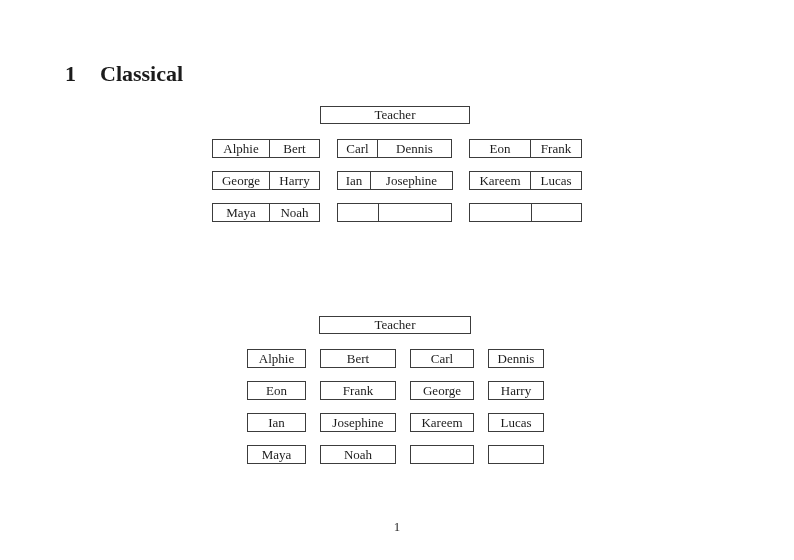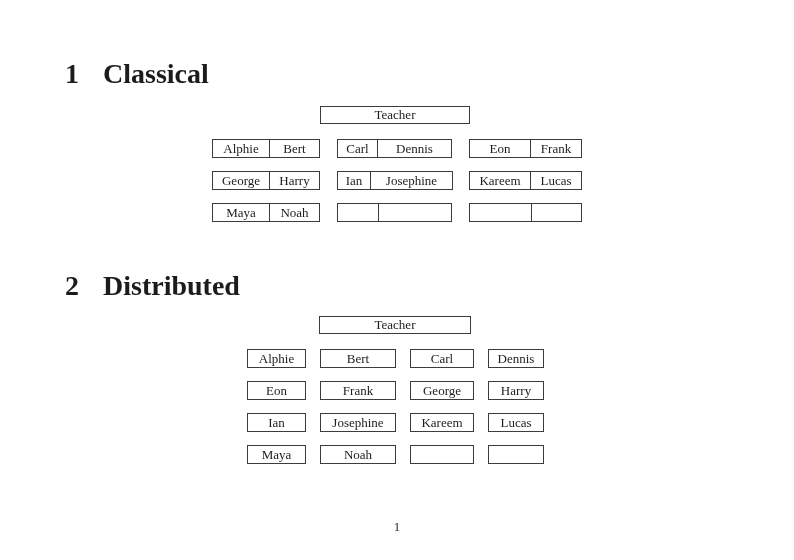--- a/index.html
+++ b/index.html
@@ -10,21 +10,21 @@
     height: 560px;
     background: #ffffff;
     font-family: "Liberation Serif", serif;
     color: #1c1c1c;
     overflow: hidden;
   }
   .section-heading {
     position: absolute;
     left: 65px;
     font-weight: bold;
-    font-size: 28px;
+    font-size: 22px;
     line-height: 24px;
     white-space: nowrap;
   }
   .sec-title { margin-left: 24px; }
   .teacher-box {
     position: absolute;
     height: 18px;
     border: 1px solid #3c3c3c;
     display: flex;
     align-items: center;
@@ -113,23 +113,20 @@
   </div>
   <div class="desk" style="left:337px; top:203px; width:115px;">
     <div class="cell c1" style="width:41px;"></div>
     <div class="cell c2"></div>
   </div>
   <div class="desk" style="left:469px; top:203px; width:113px;">
     <div class="cell c1" style="width:62px;"></div>
     <div class="cell c2"></div>
   </div>
 
-  <div class="section-heading" style="top:274px;">
-    <span>2</span><span class="sec-title">Distributed</span>
-  </div>
 
   <div class="teacher-box" style="left:319px; top:316px; width:152px;">
     <span>Teacher</span>
   </div>
 
   <div class="sbox" style="left:247px; top:349px; width:59px;">Alphie</div>
   <div class="sbox" style="left:320px; top:349px; width:76px;">Bert</div>
   <div class="sbox" style="left:410px; top:349px; width:64px;">Carl</div>
   <div class="sbox" style="left:488px; top:349px; width:56px;">Dennis</div>
 

